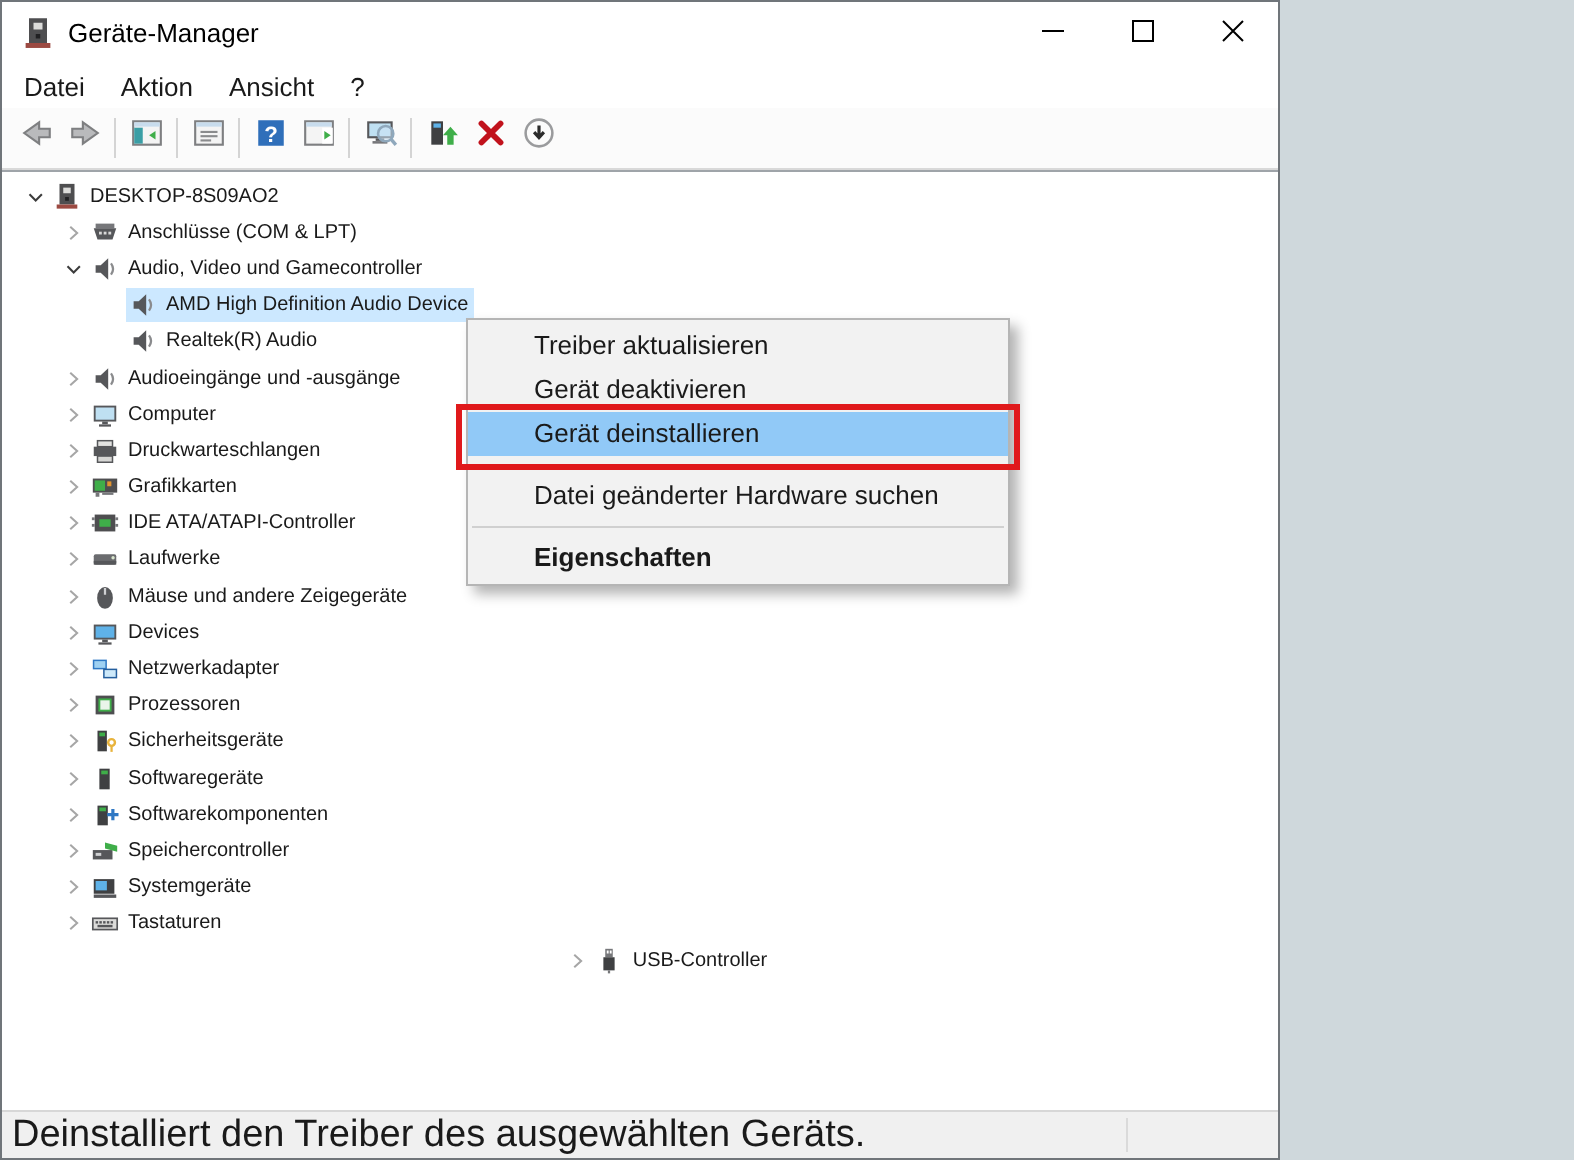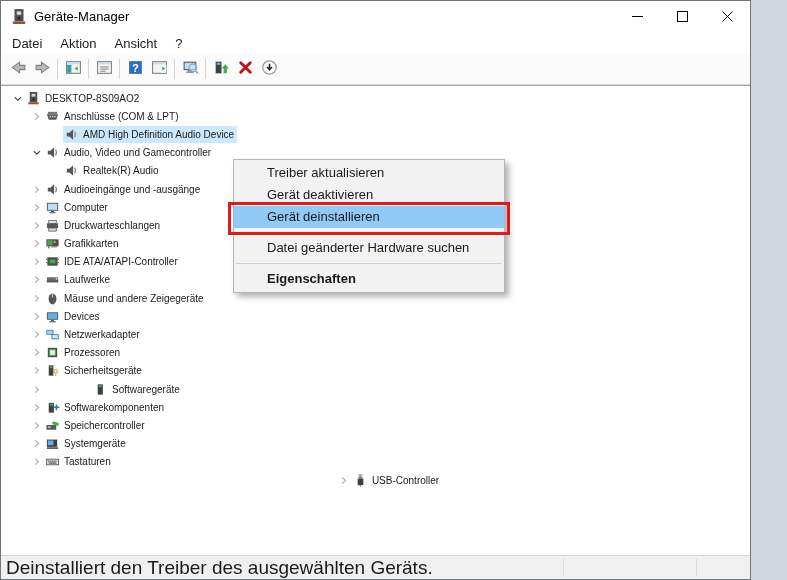--- a/index.html
+++ b/index.html
@@ -1,17 +1,17 @@
 <!DOCTYPE html>
 <html style="--selection: #cce8ff; --menu_highlight: #91c9f7; --annotation_red: #e0191b; --help_blue: #2f6fba; --uninstall_red: #c1121c; --action_green: #3fae49;"><head>
 <meta charset="utf-8">
 <style>
   html,body{margin:0;padding:0;background:#cfd8dc;font-family:"Liberation Sans",sans-serif;}
   *{box-sizing:border-box;}
-  .window{position:relative;width:751px;height:580px;background:#fff;border:1px solid #70757a;overflow:hidden;}
+  .window{position:relative;width:640px;height:580px;background:#fff;border:1px solid #70757a;overflow:hidden;}
   
   .titlebar{height:31px;display:flex;align-items:center;background:#fff;}
   .title-icon{width:18px;height:18px;margin-left:9px;margin-right:6px;flex:0 0 auto;}
   .title-text{font-size:13px;color:#000;}
   .win-controls{margin-left:auto;display:flex;height:31px;}
   .win-btn{width:45px;height:31px;display:flex;align-items:center;justify-content:center;}
   .win-btn svg{width:11px;height:11px;}
   
   .menubar{height:22px;display:flex;align-items:center;background:#fff;padding-left:2px;}
   .menu-item{font-size:13px;color:#1a1a1a;padding:2px 9px;}
@@ -192,46 +192,46 @@
               <rect x="3" y="3" width="10" height="2.5" fill="#76777a"></rect>
               <path d="M2 5.5 H14 L12 11.5 H4 Z" fill="#56575a"></path>
               <rect x="4.8" y="7.3" width="1.5" height="1.5" fill="#d8d8d8"></rect>
               <rect x="7.3" y="7.3" width="1.5" height="1.5" fill="#d8d8d8"></rect>
               <rect x="9.8" y="7.3" width="1.5" height="1.5" fill="#d8d8d8"></rect>
             </svg>
           </span>
           <span>Anschlüsse (COM &amp; LPT)</span>
         </span>
       </div>
+      <div class="tree-row" style="padding-left: 27px;">
+        <span class="chev-slot">
+          <svg viewBox="0 0 16 16">
+            <polyline points="4,6 8.5,10.5 13,6" fill="none" stroke="#3c3c3c" stroke-width="1.5"></polyline>
+          </svg>
+        </span>
+        <span class="node">
+          <span class="node-icon">
+            <svg viewBox="0 0 16 16">
+              <path d="M3 6 H5.7 L9.7 2.3 V13.7 L5.7 10 H3 Z" fill="#56575a"></path>
+              <path d="M11.2 5 Q13.4 8 11.2 11" fill="none" stroke="#8a8b8d" stroke-width="1.2"></path>
+            </svg>
+          </span>
+          <span>Audio, Video und Gamecontroller</span>
+        </span>
+      </div>
       <div class="tree-row" style="padding-left: 46px;">
         <span class="chev-slot"></span>
         <span class="node selected">
           <span class="node-icon">
             <svg viewBox="0 0 16 16">
               <path d="M3 6 H5.7 L9.7 2.3 V13.7 L5.7 10 H3 Z" fill="#56575a"></path>
               <path d="M11.2 5 Q13.4 8 11.2 11" fill="none" stroke="#8a8b8d" stroke-width="1.2"></path>
             </svg>
           </span>
           <span>AMD High Definition Audio Device</span>
-        </span>
-      </div>
-      <div class="tree-row" style="padding-left: 27px;">
-        <span class="chev-slot">
-          <svg viewBox="0 0 16 16">
-            <polyline points="4,6 8.5,10.5 13,6" fill="none" stroke="#3c3c3c" stroke-width="1.5"></polyline>
-          </svg>
-        </span>
-        <span class="node">
-          <span class="node-icon">
-            <svg viewBox="0 0 16 16">
-              <path d="M3 6 H5.7 L9.7 2.3 V13.7 L5.7 10 H3 Z" fill="#56575a"></path>
-              <path d="M11.2 5 Q13.4 8 11.2 11" fill="none" stroke="#8a8b8d" stroke-width="1.2"></path>
-            </svg>
-          </span>
-          <span>Audio, Video und Gamecontroller</span>
         </span>
       </div>
       <div class="tree-row" style="padding-left: 46px;">
         <span class="chev-slot"></span>
         <span class="node">
           <span class="node-icon">
             <svg viewBox="0 0 16 16">
               <path d="M3 6 H5.7 L9.7 2.3 V13.7 L5.7 10 H3 Z" fill="#56575a"></path>
               <path d="M11.2 5 Q13.4 8 11.2 11" fill="none" stroke="#8a8b8d" stroke-width="1.2"></path>
             </svg>
@@ -425,21 +425,21 @@
             <svg viewBox="0 0 16 16">
               <rect x="4" y="2.5" width="5" height="11" fill="#3f4042"></rect>
               <rect x="5" y="3.5" width="3" height="2" fill="#3fae49"></rect>
               <circle cx="11.5" cy="8.8" r="1.8" fill="none" stroke="#e8b33c" stroke-width="1.3"></circle>
               <rect x="10.9" y="10.3" width="1.2" height="3.5" fill="#e8b33c"></rect>
             </svg>
           </span>
           <span>Sicherheitsgeräte</span>
         </span>
       </div>
-      <div class="tree-row" style="padding-left: 27px; gap: 48px;">
+      <div class="tree-row" style="padding-left: 27px;">
         <span class="chev-slot">
           <svg viewBox="0 0 16 16">
             <polyline points="6,3.5 11,8 6,12.5" fill="none" stroke="#a6a6a6" stroke-width="1.5"></polyline>
           </svg>
         </span>
         <span class="node">
           <span class="node-icon">
             <svg viewBox="0 0 16 16">
               <rect x="5" y="2.5" width="5.5" height="11" fill="#3f4042"></rect>
               <rect x="6" y="3.5" width="3.5" height="2" fill="#3fae49"></rect>

